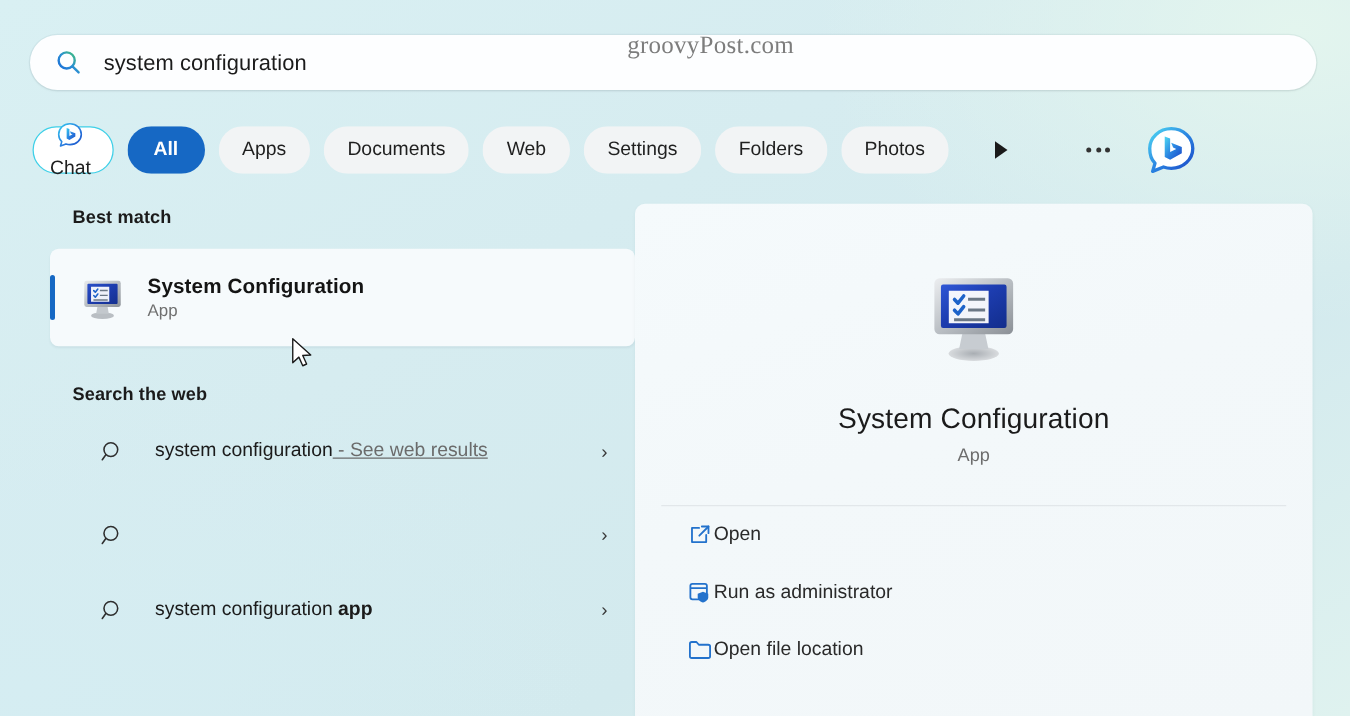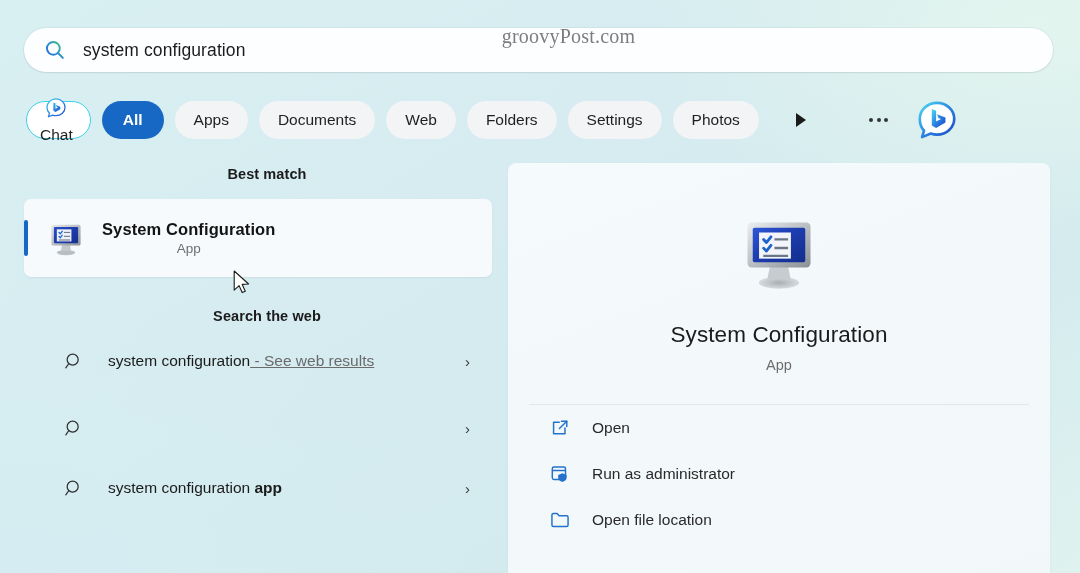--- a/index.html
+++ b/index.html
@@ -115,24 +115,23 @@
   #bingbtn {
     width: 40px; height: 40px;
     margin-left: 21px;
     display: flex; align-items: center; justify-content: center;
   }
   #bingbtn svg { width: 40px; height: 40px; display: block; }
 
   
   #left {
     position: absolute;
-    left: 24px; top: 166px;
+    left: 40px; top: 166px;
     width: 468px; bottom: 0;
     z-index: 20;
-    text-align: center;
   }
   .section-head {
     font-size: 14.5px;
     font-weight: 700;
     color: #1b1b1b;
     padding-left: 18px;
     letter-spacing: .1px;
   }
 
   
@@ -221,21 +220,21 @@
     background: #e2e7ea;
   }
   .action {
     height: 46px;
     display: flex;
     align-items: center;
     padding-left: 41px;
   }
   .action:first-of-type { margin-top: 19px; }
   .action .aicon { width: 22px; height: 22px; flex: none; display:block; }
-  .action .alabel { margin-left: 21px; font-size: 15.5px; color: #2a2a2a; }
+  .action .alabel { font-size: 15.5px; color: #2a2a2a; }
 
   
   #cursor {
     position: absolute;
     left: 233px; top: 270px;
     width: 20px; height: 28px;
     z-index: 60;
     pointer-events: none;
   }
 </style>
@@ -282,24 +281,24 @@
   <div class="pill">
     <span>Apps</span>
   </div>
   <div class="pill">
     <span>Documents</span>
   </div>
   <div class="pill">
     <span>Web</span>
   </div>
   <div class="pill">
+    <span>Settings</span>
+  </div>
+  <div class="pill">
     <span>Folders</span>
-  </div>
-  <div class="pill">
-    <span>Settings</span>
   </div>
   <div class="pill">
     <span>Photos</span>
   </div>
 
   <div id="playbtn">
       <div class="tri"></div>
     </div>
 
   <div id="dotsbtn">

